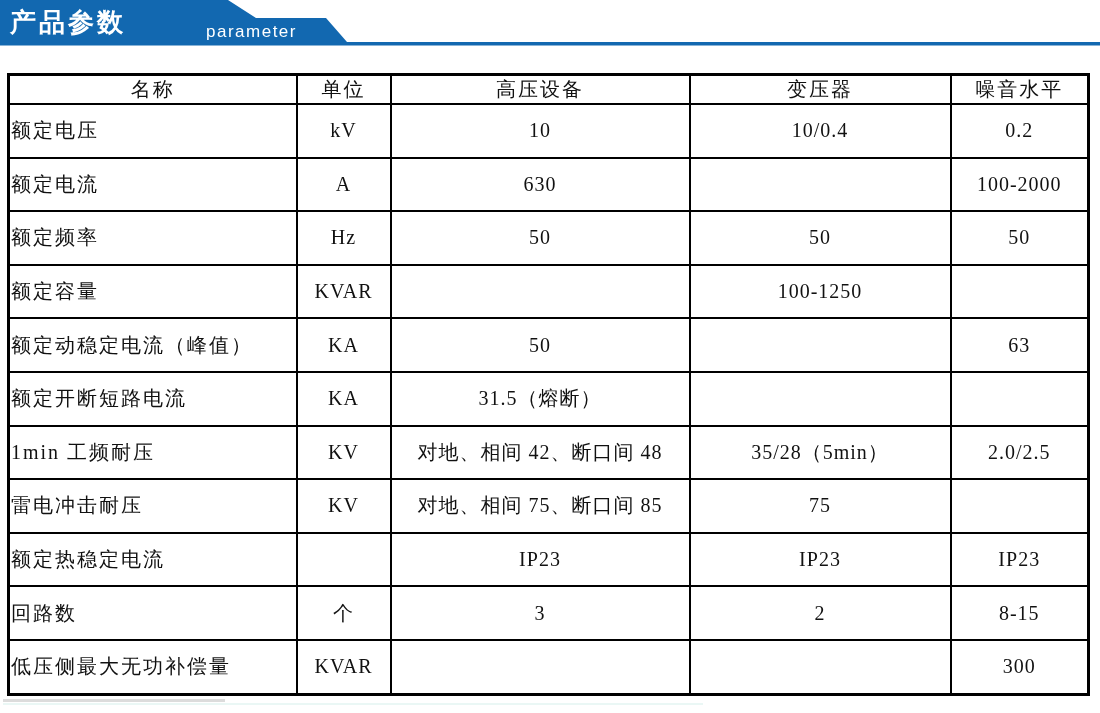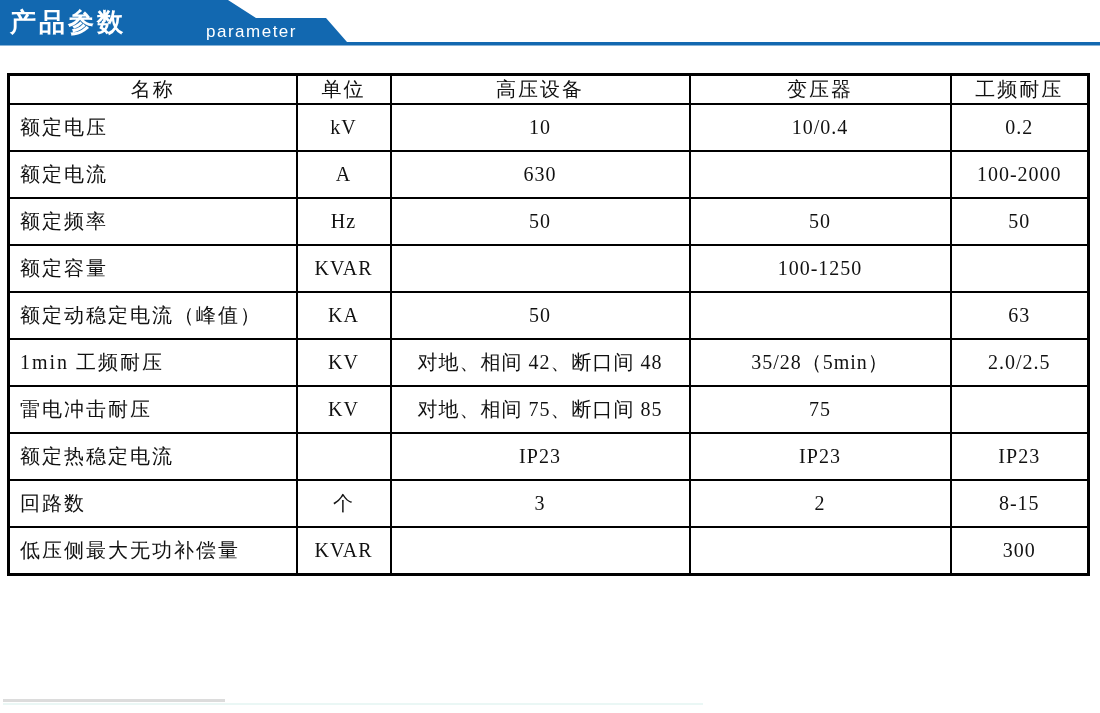--- a/index.html
+++ b/index.html
@@ -20,38 +20,38 @@
   }
   .banner-subtitle{
     position:absolute;left:206px;top:22px;
     font-family:"Liberation Sans","DejaVu Sans",sans-serif;
     font-size:17px;letter-spacing:1.5px;
     color:#ffffff;line-height:20px;white-space:nowrap;text-align:right;
   }
   
   .param-table{
     position:absolute;left:7px;top:73px;
-    width:1080px;height:503px;
+    width:1080px;height:623px;
     border-collapse:collapse;table-layout:fixed;
     font-family:"Liberation Serif","DejaVu Serif",serif;
   }
   .param-table th,.param-table td{
     border:2px solid #000000;
     color:#111111;
     font-size:20px;
     font-weight:normal;
     letter-spacing:1px;
     text-align:center;
     vertical-align:middle;
     padding:0 4px;
     overflow:hidden;
     white-space:nowrap;
   }
   .param-table{border:3px solid #000000;}
-  .param-table td.c0{text-align:left;padding-left:10px;letter-spacing:2px;}
+  .param-table td.c0{text-align:left;padding-left:1px;letter-spacing:2px;}
   .param-table th{letter-spacing:2px;}
   
   .artifact-gray{
     position:absolute;left:3px;top:699px;width:222px;height:3px;
     background:#dcdcdc;
   }
   .artifact-cyan{
     position:absolute;left:3px;top:703px;width:700px;height:2px;
     background:#eaf7f5;
   }
@@ -74,21 +74,21 @@
     <col style="width:299px">
     <col style="width:261px">
     <col style="width:138px">
   </colgroup>
   <thead>
     <tr>
         <th class="c0">名称</th>
         <th class="c1">单位</th>
         <th class="c2">高压设备</th>
         <th class="c3">变压器</th>
-        <th class="c4">工频耐压</th>
+        <th class="c4">噪音水平</th>
       </tr>
   </thead>
   <tbody>
       <tr>
         <td class="c0">额定电压</td>
         <td class="c1">kV</td>
         <td class="c2">10</td>
         <td class="c3">10/0.4</td>
         <td class="c4">0.2</td>
       </tr>
@@ -112,20 +112,27 @@
         <td class="c2"></td>
         <td class="c3">100-1250</td>
         <td class="c4"></td>
       </tr>
       <tr>
         <td class="c0">额定动稳定电流（峰值）</td>
         <td class="c1">KA</td>
         <td class="c2">50</td>
         <td class="c3"></td>
         <td class="c4">63</td>
+      </tr>
+      <tr>
+        <td class="c0">额定开断短路电流</td>
+        <td class="c1">KA</td>
+        <td class="c2">31.5（熔断）</td>
+        <td class="c3"></td>
+        <td class="c4"></td>
       </tr>
       <tr>
         <td class="c0">1min 工频耐压</td>
         <td class="c1">KV</td>
         <td class="c2">对地、相间 42、断口间 48</td>
         <td class="c3">35/28（5min）</td>
         <td class="c4">2.0/2.5</td>
       </tr>
       <tr>
         <td class="c0">雷电冲击耐压</td>

